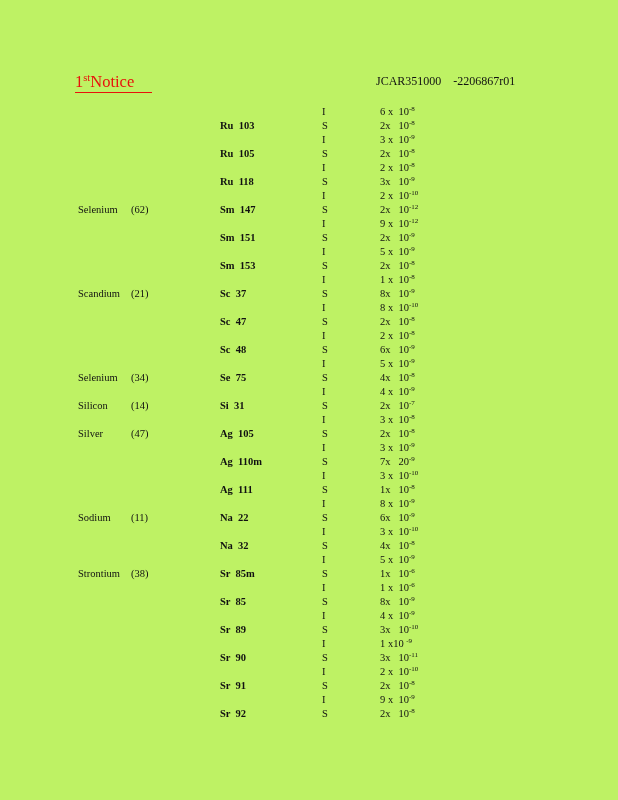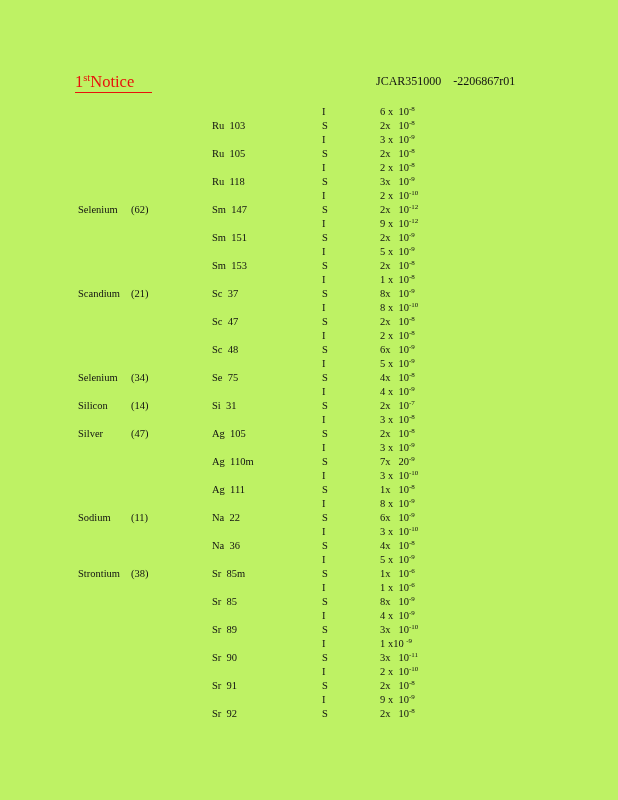--- a/index.html
+++ b/index.html
@@ -83,21 +83,21 @@
   .cell {
     position: absolute;
     top: 0;
     font-size: 10.5px;
     line-height: 14px;
     white-space: pre;
     color: #111111;
   }
   .c-element { left: 78px; }
   .c-atomic  { left: 131px; }
-  .c-isotope { left: 212px; }
+  .c-isotope { left: 220px; font-weight: bold; }
   .c-route   { left: 322px; }
   .c-value   { left: 380px; }
 
   .value-num { letter-spacing: 0px; }
   .exp {
     font-size: 7px;
     vertical-align: super;
     line-height: 0;
     letter-spacing: 0px;
   }
@@ -259,21 +259,21 @@
         <div class="cell c-atomic">(11)</div>
         <div class="cell c-isotope">Na  22</div>
         <div class="cell c-route">S</div>
         <div class="cell c-value"><span class="value-num">6x   10</span><span class="exp">-9</span></div>
       </div>
       <div class="row">
         <div class="cell c-route">I</div>
         <div class="cell c-value"><span class="value-num">3 x  10</span><span class="exp">-10</span></div>
       </div>
       <div class="row">
-        <div class="cell c-isotope">Na  36</div>
+        <div class="cell c-isotope">Na  32</div>
         <div class="cell c-route">S</div>
         <div class="cell c-value"><span class="value-num">4x   10</span><span class="exp">-8</span></div>
       </div>
       <div class="row">
         <div class="cell c-route">I</div>
         <div class="cell c-value"><span class="value-num">5 x  10</span><span class="exp">-9</span></div>
       </div>
       <div class="row">
         <div class="cell c-element">Strontium</div>
         <div class="cell c-atomic">(38)</div>

